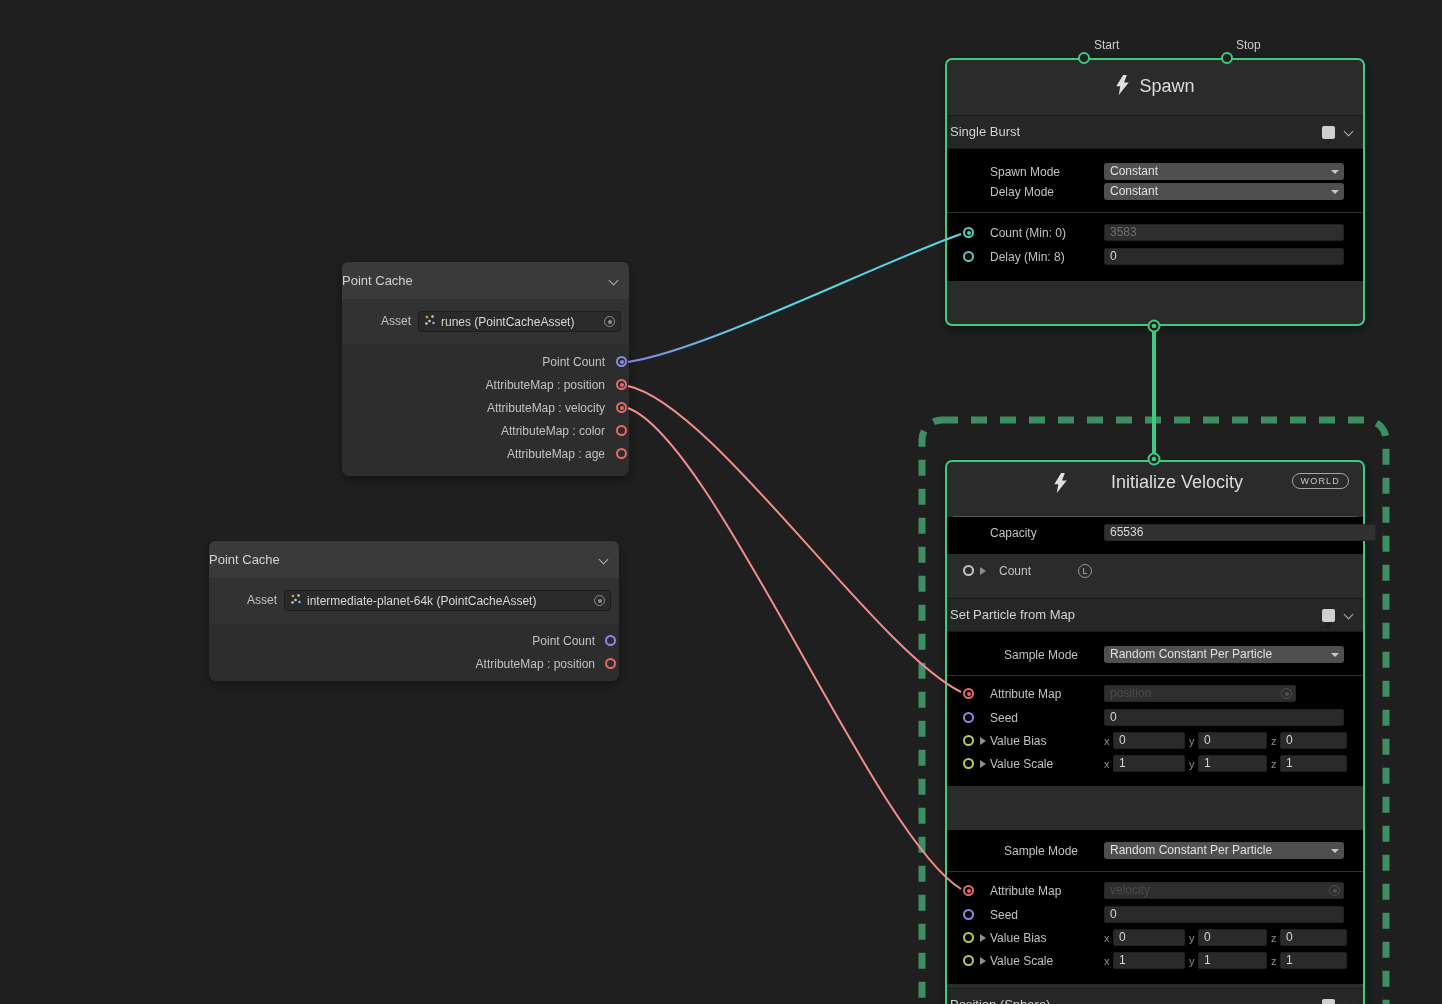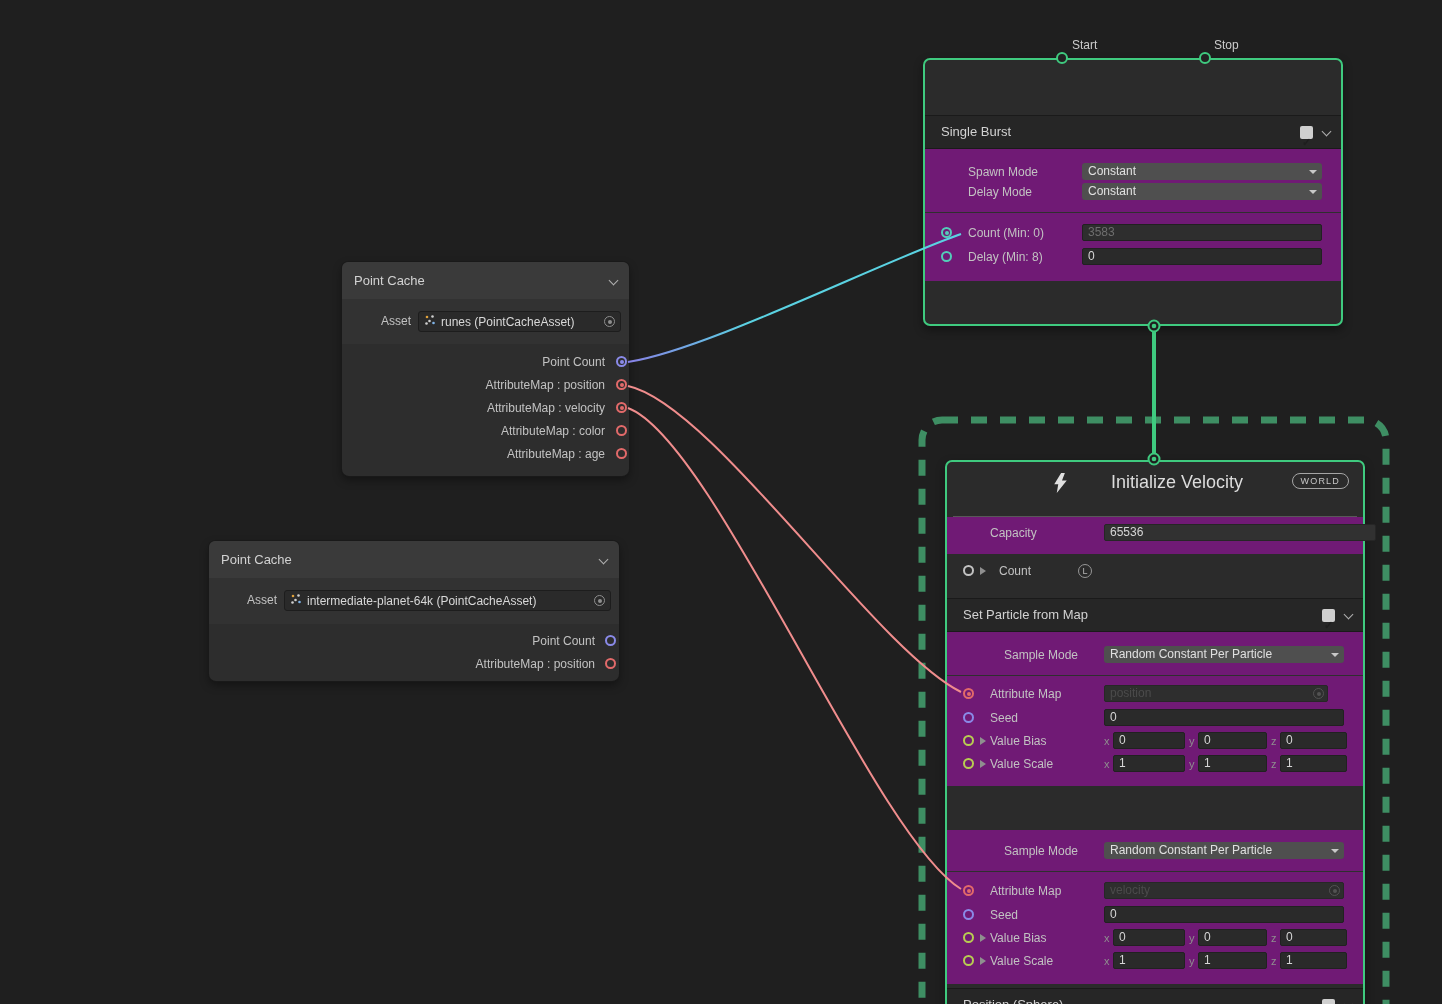--- a/index.html
+++ b/index.html
@@ -9,63 +9,71 @@
   #under{z-index:0}
   #over{z-index:6}
   .node{position:absolute;background:#2b2b2b;border-radius:7px;z-index:2;box-shadow:0 4px 10px rgba(0,0,0,.4)}
   .ctx{border:2px solid var(--green)}
   .pc{background:#2d2d2d;box-shadow:0 0 0 1px #191919,0 4px 10px rgba(0,0,0,.4)}
   .abs{position:absolute}
   .lbl{position:absolute;height:18px;line-height:18px;color:#c2c2c2;white-space:nowrap}
   .rlbl{text-align:right}
   .ntitle{position:absolute;font-size:18px;color:#dcdcdc;white-space:nowrap}
   .flexc{display:flex;align-items:center;justify-content:center;gap:9px}
-  .bar{position:absolute;left:0;right:0;height:34px;background:#262626;border-top:1px solid #1a1a1a;border-bottom:1px solid #1a1a1a;font-size:13px;color:#d2d2d2;line-height:32px;padding-left:16px;white-space:nowrap}
-  .bbody{position:absolute;left:0;right:0;background:#701a75}
+  .bar{position:absolute;left:0;right:0;height:34px;background:#262626;border-top:1px solid #1a1a1a;border-bottom:1px solid #1a1a1a;font-size:13px;color:#d2d2d2;line-height:32px;padding-left:3px;white-space:nowrap}
+  .bbody{position:absolute;left:0;right:0;background:#000000}
   .sep{position:absolute;left:0;right:0;height:1px;background:#2f2f2f}
   .field{position:absolute;height:17px;line-height:15px;background:#2a2a2a;border:1px solid #212121;border-radius:2px;padding:0 5px;color:#d6d6d6;white-space:nowrap;overflow:hidden}
   .field.dis{color:#6e6e6e;background:#2e2e2e}
   .field.ghost{color:#4b4b4b;background:#2e2e2e;border-color:#272727}
   .dd{position:absolute;height:17px;line-height:16px;background:#4f4f4f;border-radius:3px;padding:0 18px 0 6px;color:#e0e0e0;white-space:nowrap;overflow:hidden}
   .dd::after{content:"";position:absolute;right:5px;top:7px;border:4px solid transparent;border-top:4px solid #c8c8c8;border-bottom:0}
   .port{position:absolute;box-sizing:content-box;width:7px;height:7px;border-radius:50%;border:2px solid var(--c,#999)}
   .port.on::after{content:"";position:absolute;inset:1.5px;border-radius:50%;background:var(--c)}
   .fport{position:absolute;box-sizing:content-box;width:8px;height:8px;border:2px solid var(--green);border-radius:50%;background:#212121;z-index:3}
   .chk{position:absolute;width:13px;height:13px;background:#cfcfcf;border-radius:2px;text-align:center}
   .chk::after{content:"\2713";color:#1e1e1e;font-size:11px;line-height:13px;font-weight:bold}
   .chev{position:absolute;width:7px;height:7px;border-right:1.5px solid #b0b0b0;border-bottom:1.5px solid #b0b0b0;transform:rotate(45deg)}
   .tri{position:absolute;width:0;height:0;border-top:4px solid transparent;border-bottom:4px solid transparent;border-left:6px solid #8f8f8f}
   .ax{position:absolute;height:16px;line-height:16px;font-size:11px;color:#8f8f8f}
   .picker{position:absolute;box-sizing:content-box;width:9px;height:9px;border-radius:50%;border:1px solid #8f8f8f}
   .picker::after{content:"";position:absolute;inset:2.5px;border-radius:50%;background:#8f8f8f}
   .picker.ghost{border-color:#525252}
   .picker.ghost::after{background:#525252}
   .badge{position:absolute;height:16px;line-height:14px;border:1px solid #a5a5a5;border-radius:9px;padding:0 8px;font-size:9px;letter-spacing:1.2px;color:#c6c6c6}
   .licon{position:absolute;box-sizing:content-box;width:12px;height:12px;border:1px solid #969696;border-radius:50%;font-size:9px;line-height:12px;text-align:center;color:#b5b5b5}
-  .pchead{position:absolute;left:0;right:0;top:0;height:37px;background:#3a3a3a;border-radius:6px 6px 0 0;font-size:13px;line-height:37px;padding-left:12px;color:#d2d2d2}
+  .pchead{position:absolute;left:0;right:0;top:0;height:37px;background:#3a3a3a;border-radius:6px 6px 0 0;font-size:13px;line-height:37px;color:#d2d2d2}
   .assetrow{position:absolute;left:0;right:0;background:#323232}
   .assetfield{position:absolute;height:21px;background:#2a2a2a;border:1px solid #1d1d1d;border-radius:3px;display:flex;align-items:center;gap:5px;padding:0 5px;color:#d8d8d8;white-space:nowrap;overflow:hidden}
   .assetfield .txt{flex:1;overflow:hidden;white-space:nowrap}
   .apick{position:relative;box-sizing:content-box;width:9px;height:9px;border-radius:50%;border:1px solid #8f8f8f;flex:0 0 auto}
   .apick::after{content:"";position:absolute;inset:2.5px;border-radius:50%;background:#8f8f8f}
   .flbl{position:absolute;height:16px;line-height:16px;color:#cccccc}
 </style>
 </head>
 <body>
 
 <svg id="under" class="layer" width="1442" height="1004">
   <rect x="922" y="420" width="464" height="660" rx="20" fill="none" style="stroke:var(--dash-green)" stroke-width="7" stroke-dasharray="16 13"></rect>
 </svg>
 
-<div class="node ctx" style="left:923px;top:58px;width:420px;height:268px">
+<div class="node ctx" style="left:945px;top:58px;width:420px;height:268px">
   <div class="flbl" style="left:147px;top:-23px">Start</div>
   <div class="flbl" style="left:289px;top:-23px">Stop</div>
   <span class="fport" style="left:131px;top:-8px"></span>
   <span class="fport" style="left:274px;top:-8px"></span>
 
+  <div class="abs flexc" style="left:0;right:0;top:0;height:52px">
+    <span>
+      <svg width="15" height="20" viewBox="0 0 12 16">
+          <path d="M6.5 0 L1 9 h3.2 L3 16 L11 6 H7.2 L9.5 0 Z" fill="#e0e0e0"></path>
+        </svg>
+    </span>
+    <span class="ntitle" style="position:static">Spawn</span>
+  </div>
 
   <div class="bar" style="top:55px">
     <span>Single Burst</span>
     <span class="chk" style="right:28px;top:10px"></span>
     <span class="chev" style="right:11px;top:12px"></span>
   </div>
 
   <div class="bbody" style="top:89px;height:132px">
     <div class="lbl" style="left:43px;top:14px">Spawn Mode</div>
     <div class="dd" style="left:157px;top:14px;width:240px">Constant</div>
@@ -165,21 +173,21 @@
     <span>Set Particle from Map</span>
     <span class="chk" style="right:28px;top:10px"></span>
     <span class="chev" style="right:11px;top:12px"></span>
   </div>
   <div class="bbody" style="top:170px;height:154px">
     <div class="lbl" style="left:57px;top:14px">Sample Mode</div>
     <div class="dd" style="left:157px;top:14px;width:240px">Random Constant Per Particle</div>
     <div class="sep" style="top:43px"></div>
     <span class="port on" style="left:16px;top:56px;--c:var(--port-red)"></span>
     <div class="lbl" style="left:43px;top:53px">Attribute Map</div>
-    <div class="field ghost" style="left:157px;top:53px;width:224px">
+    <div class="field ghost" style="left:157px;top:53px;width:192px">
       <span>position</span>
       <span class="picker ghost" style="right:3px;top:2px"></span>
     </div>
     <span class="port" style="left:16px;top:80px;--c:var(--port-purple)"></span>
     <div class="lbl" style="left:43px;top:77px">Seed</div>
     <div class="field" style="left:157px;top:77px;width:240px">0</div>
     <span class="port" style="left:16px;top:103px;--c:var(--port-vec)"></span>
     <span class="tri" style="left:33px;top:105px"></span>
     <div class="lbl" style="left:43px;top:100px">Value Bias</div>
     <span class="ax" style="left:157px;top:101px">x</span>

